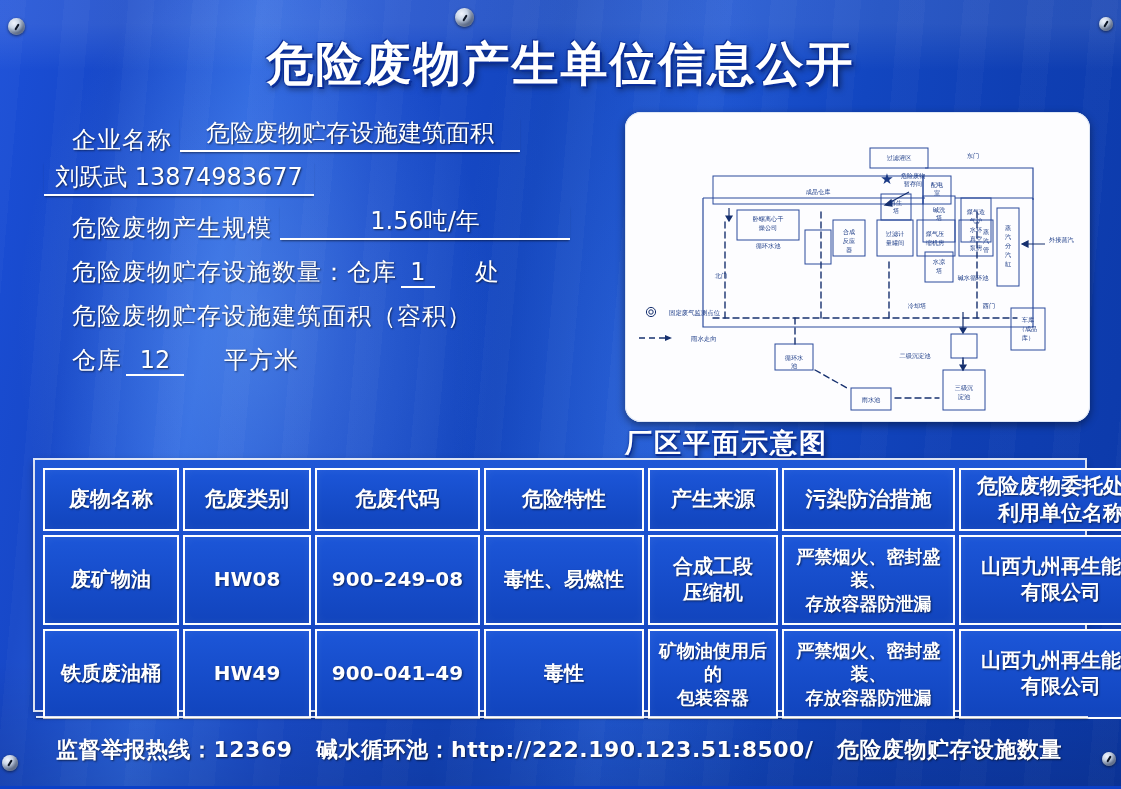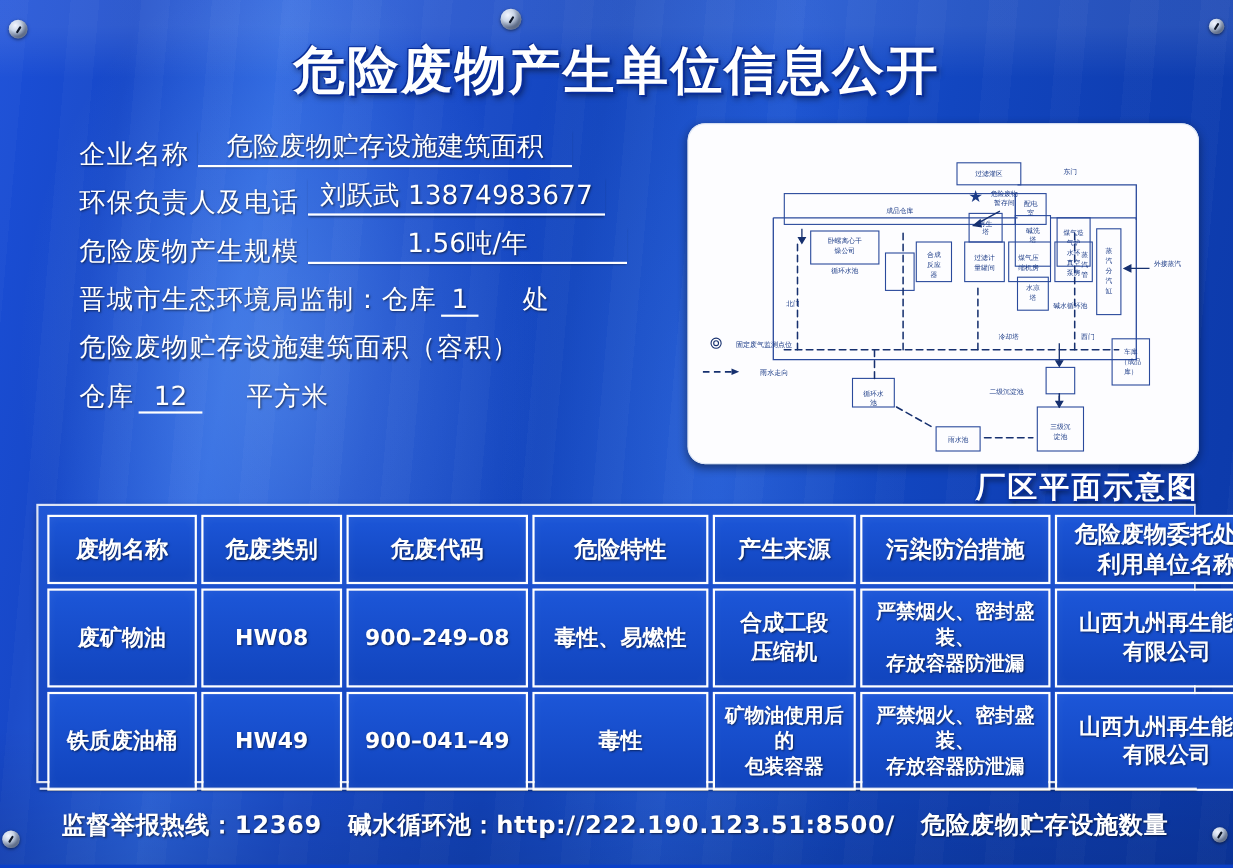--- a/index.html
+++ b/index.html
@@ -73,21 +73,21 @@
   .inlinefill.wide{min-width:58px;}
 
   
   #planwrap{position:absolute;left:625px;top:112px;width:465px;height:310px;z-index:10;}
   #plan{
     width:100%;height:100%;background:#fdfdff;border-radius:16px;
     box-shadow:0 3px 9px rgba(0,0,0,.45), inset 0 0 0 1px #dde6f5;
     overflow:hidden;
   }
   #plancap{
-    position:absolute;left:625px;top:425px;width:465px;text-align:right;
+    position:absolute;left:625px;top:425px;width:465px;text-align:left;
     font-size:27px;font-weight:bold;color:#fff;letter-spacing:2px;
     text-shadow:0 0 2px #0a2f9a,1px 2px 0 #0a2f9a, 2px 3px 5px rgba(0,0,0,.5);
     z-index:10;
   }
 
   
   #tablewrap{
     position:absolute;left:35px;top:460px;width:1050px;height:250px;z-index:10;
     background:linear-gradient(180deg,#1f57d6,#1443bc);
     box-shadow:0 0 0 2px rgba(255,255,255,.85), 0 3px 8px rgba(0,0,0,.45);
@@ -139,31 +139,30 @@
   <div id="info">
 
     <div class="irow">
       <span class="ilab">企业名称</span>
       <span class="fill w1">危险废物贮存设施建筑面积</span>
     </div>
 
 
 
     <div class="irow">
-      <span class="ilab">环保负责人及电话</span>
       <span class="fill w4">刘跃武 13874983677</span>
     </div>
 
     <div class="irow">
       <span class="ilab">危险废物产生规模</span>
       <span class="fill w5">1.56吨/年</span>
     </div>
 
     <div class="irow">
-      <span class="ilab">晋城市生态环境局监制：仓库</span>
+      <span class="ilab">危险废物贮存设施数量：仓库</span>
       <span class="inlinefill">1</span>
       <span class="ilab">处</span>
     </div>
 
     <div class="irow">
       <span class="ilab">危险废物贮存设施建筑面积（容积）</span>
     </div>
 
     <div class="irow">
       <span class="ilab">仓库</span>

